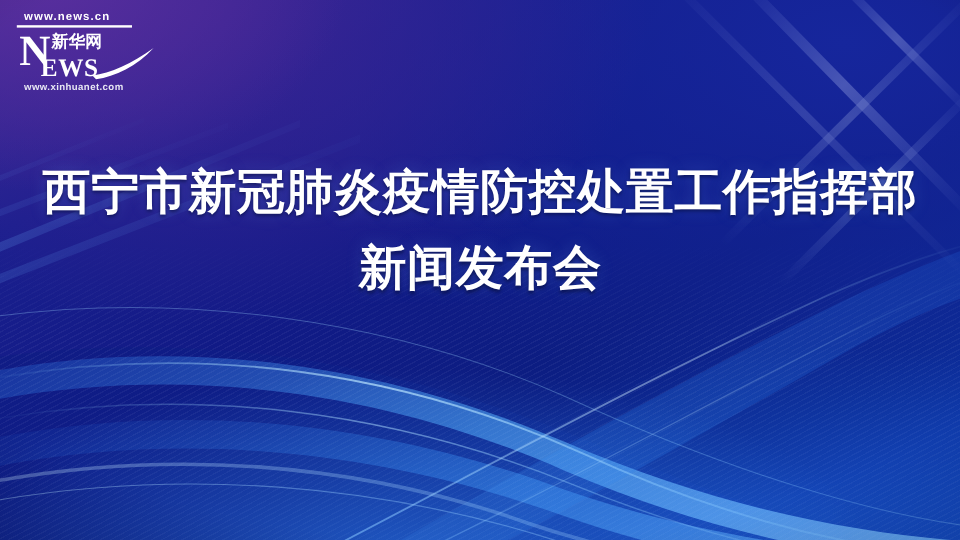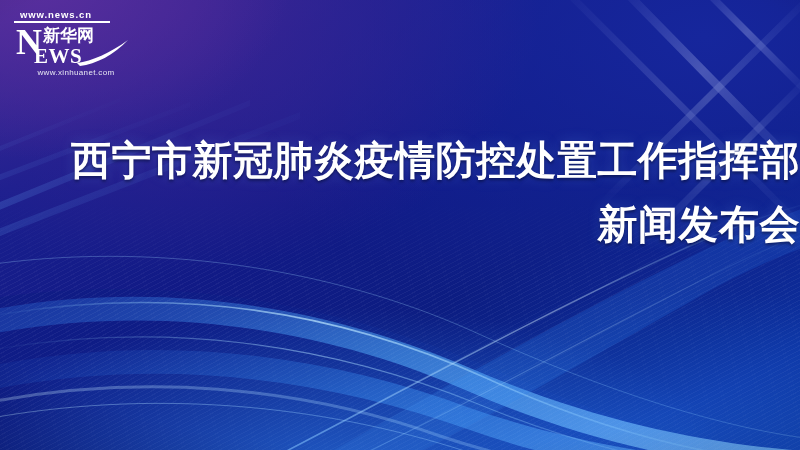--- a/index.html
+++ b/index.html
@@ -112,21 +112,21 @@
     font-family: "Liberation Serif", serif;
     font-size: 36px;
     font-weight: 700;
     line-height: 1;
     color: #ffffff;
   }
   .logo-cn {
     position: absolute;
     left: 29px;
     top: 2px;
-    font-size: 17px;
+    font-size: 14px;
     font-weight: 700;
     line-height: 1;
     letter-spacing: 0px;
     color: #ffffff;
     white-space: nowrap;
   }
   .logo-ews {
     position: absolute;
     left: 20px;
     top: 21px;
@@ -140,45 +140,43 @@
   .logo-swoosh {
     position: absolute;
     left: 62px;
     top: 14px;
     width: 54px;
     height: 28px;
   }
   .logo-url-bottom {
     font-family: "Liberation Sans", sans-serif;
     font-size: 8px;
-    font-weight: 400;
+    font-weight: 700;
     letter-spacing: .35px;
     color: #e8e8f4;
     padding-left: 6px;
     margin-top: 1px;
-    text-align: center;
   }
 
   
   .title-block {
     position: absolute;
     left: 0; right: 0;
     top: 140px;
     text-align: center;
     z-index: 5;
   }
   .title-line {
     color: #ffffff;
     font-weight: 700;
     line-height: 1.0;
     white-space: nowrap;
     text-shadow:
       0 2px 3px rgba(4,10,48,.55),
       0 0 14px rgba(120,180,255,.22);
-    text-align: right;
   }
   .title-line-1 {
     font-size: 40px;
     letter-spacing: 0.5px;
   }
   .title-line-2 {
     font-size: 40px;
     letter-spacing: 0.5px;
     margin-top: 24px;
   }

